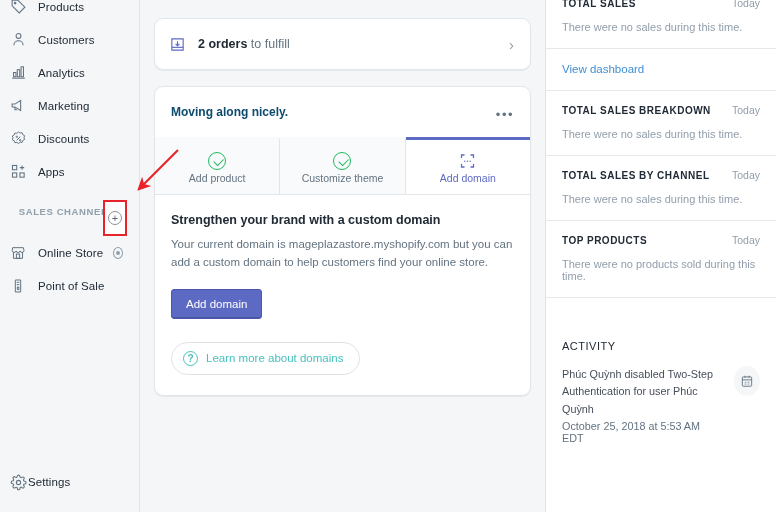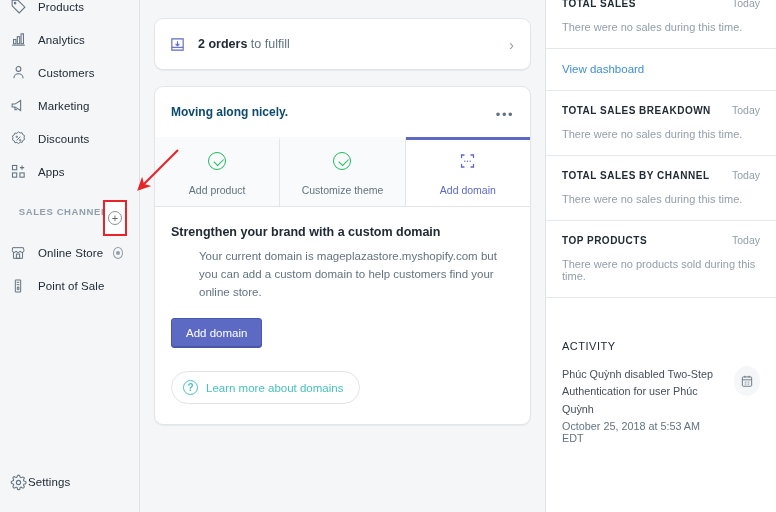--- a/index.html
+++ b/index.html
@@ -90,36 +90,36 @@
     padding: 18px 16px 16px 16px;
   }
   .onboard-title { font-size:12px; color:#0c4a6e; font-weight:700; }
   .dots { color:#637381; letter-spacing:1.5px; font-size:13px; cursor:pointer; line-height:1; padding-top:3px; }
 
   .tabs { display:flex; border-bottom:1px solid #e3e6e8; }
   .tab {
     flex:1 1 0; text-align:center; padding: 12px 4px 10px 4px;
     background:#f9fafb; border-right:1px solid #e3e6e8;
     cursor:pointer; border-top: 3px solid transparent;
-    display:flex; flex-direction:column; align-items:center; gap:14px;
+    display:flex; flex-direction:column; align-items:center; gap:2px;
   }
   .tab:last-child { border-right:none; }
   .tab.active { background:#ffffff; border-top-color:#5c6ac4; }
   .tab-label { font-size:10.5px; color:#637381; }
   .tab.active .tab-label { color:#5c6ac4; }
   .tick { width:18px;height:18px;border-radius:50%;border:1.7px solid #1ebb5d; position:relative; }
   .tick:after {
     content:""; position:absolute; left:4.5px; top:4.5px; width:8px; height:4.5px;
     border-left:1.6px solid #1ebb5d; border-bottom:1.6px solid #1ebb5d;
     transform: rotate(-45deg);
   }
 
   .panel-body { padding: 18px 16px 20px 16px; }
   .panel-h { font-size:12.5px; font-weight:700; color:#212b36; margin-bottom:9px; }
-  .panel-p { font-size:11.5px; color:#637381; line-height:1.55; max-width:355px;margin-left:28px; }
+  .panel-p { font-size:11.5px; color:#637381; line-height:1.55; max-width:355px; }
   .btn-primary {
     margin-top:17px; display:inline-block;
     background:#5c6ac4; border:1px solid #4a57ad; border-radius:3px;
     color:#fff; font-size:11.5px; padding:8px 14px; cursor:pointer;
     box-shadow: inset 0 -1px 0 rgba(0,0,0,.18);
   }
   .btn-pill {
     margin-top:23px; display:inline-flex; align-items:center; gap:8px;
     border:1px solid #dfe3e8; border-radius:19px; background:#fff;
     padding:8px 16px 8px 11px; cursor:pointer;
@@ -168,37 +168,37 @@
           <path d="M3 3h8l10 10-8 8L3 11V3z"></path>
             <circle cx="7.2" cy="7.2" r="1.1"></circle>
         </svg>
       </span>
       <span class="nav-label">Products</span>
     </div>
 
     <div class="nav-item">
       <span class="nav-ico">
         <svg width="17" height="17" viewBox="0 0 24 24" fill="none" stroke="currentColor" stroke-width="1.5">
+          <circle cx="12" cy="7" r="3.4"></circle>
+            <path d="M5.5 20c0-3.6 2.9-6.2 6.5-6.2s6.5 2.6 6.5 6.2"></path>
+        </svg>
+      </span>
+      <span class="nav-label">Customers</span>
+    </div>
+
+    <div class="nav-item">
+      <span class="nav-ico">
+        <svg width="17" height="17" viewBox="0 0 24 24" fill="none" stroke="currentColor" stroke-width="1.5">
           <path d="M3 20h18"></path>
             <rect x="5" y="12" width="3.4" height="6"></rect>
             <rect x="10.3" y="8" width="3.4" height="10"></rect>
             <rect x="15.6" y="4" width="3.4" height="14"></rect>
         </svg>
       </span>
       <span class="nav-label">Analytics</span>
-    </div>
-
-    <div class="nav-item">
-      <span class="nav-ico">
-        <svg width="17" height="17" viewBox="0 0 24 24" fill="none" stroke="currentColor" stroke-width="1.5">
-          <circle cx="12" cy="7" r="3.4"></circle>
-            <path d="M5.5 20c0-3.6 2.9-6.2 6.5-6.2s6.5 2.6 6.5 6.2"></path>
-        </svg>
-      </span>
-      <span class="nav-label">Customers</span>
     </div>
 
     <div class="nav-item">
       <span class="nav-ico">
         <svg width="17" height="17" viewBox="0 0 24 24" fill="none" stroke="currentColor" stroke-width="1.5">
           <path d="M3 10v4h4l8 5V5L7 10H3z"></path>
             <path d="M7 14v4h3.2"></path>
         </svg>
       </span>
       <span class="nav-label">Marketing</span>

